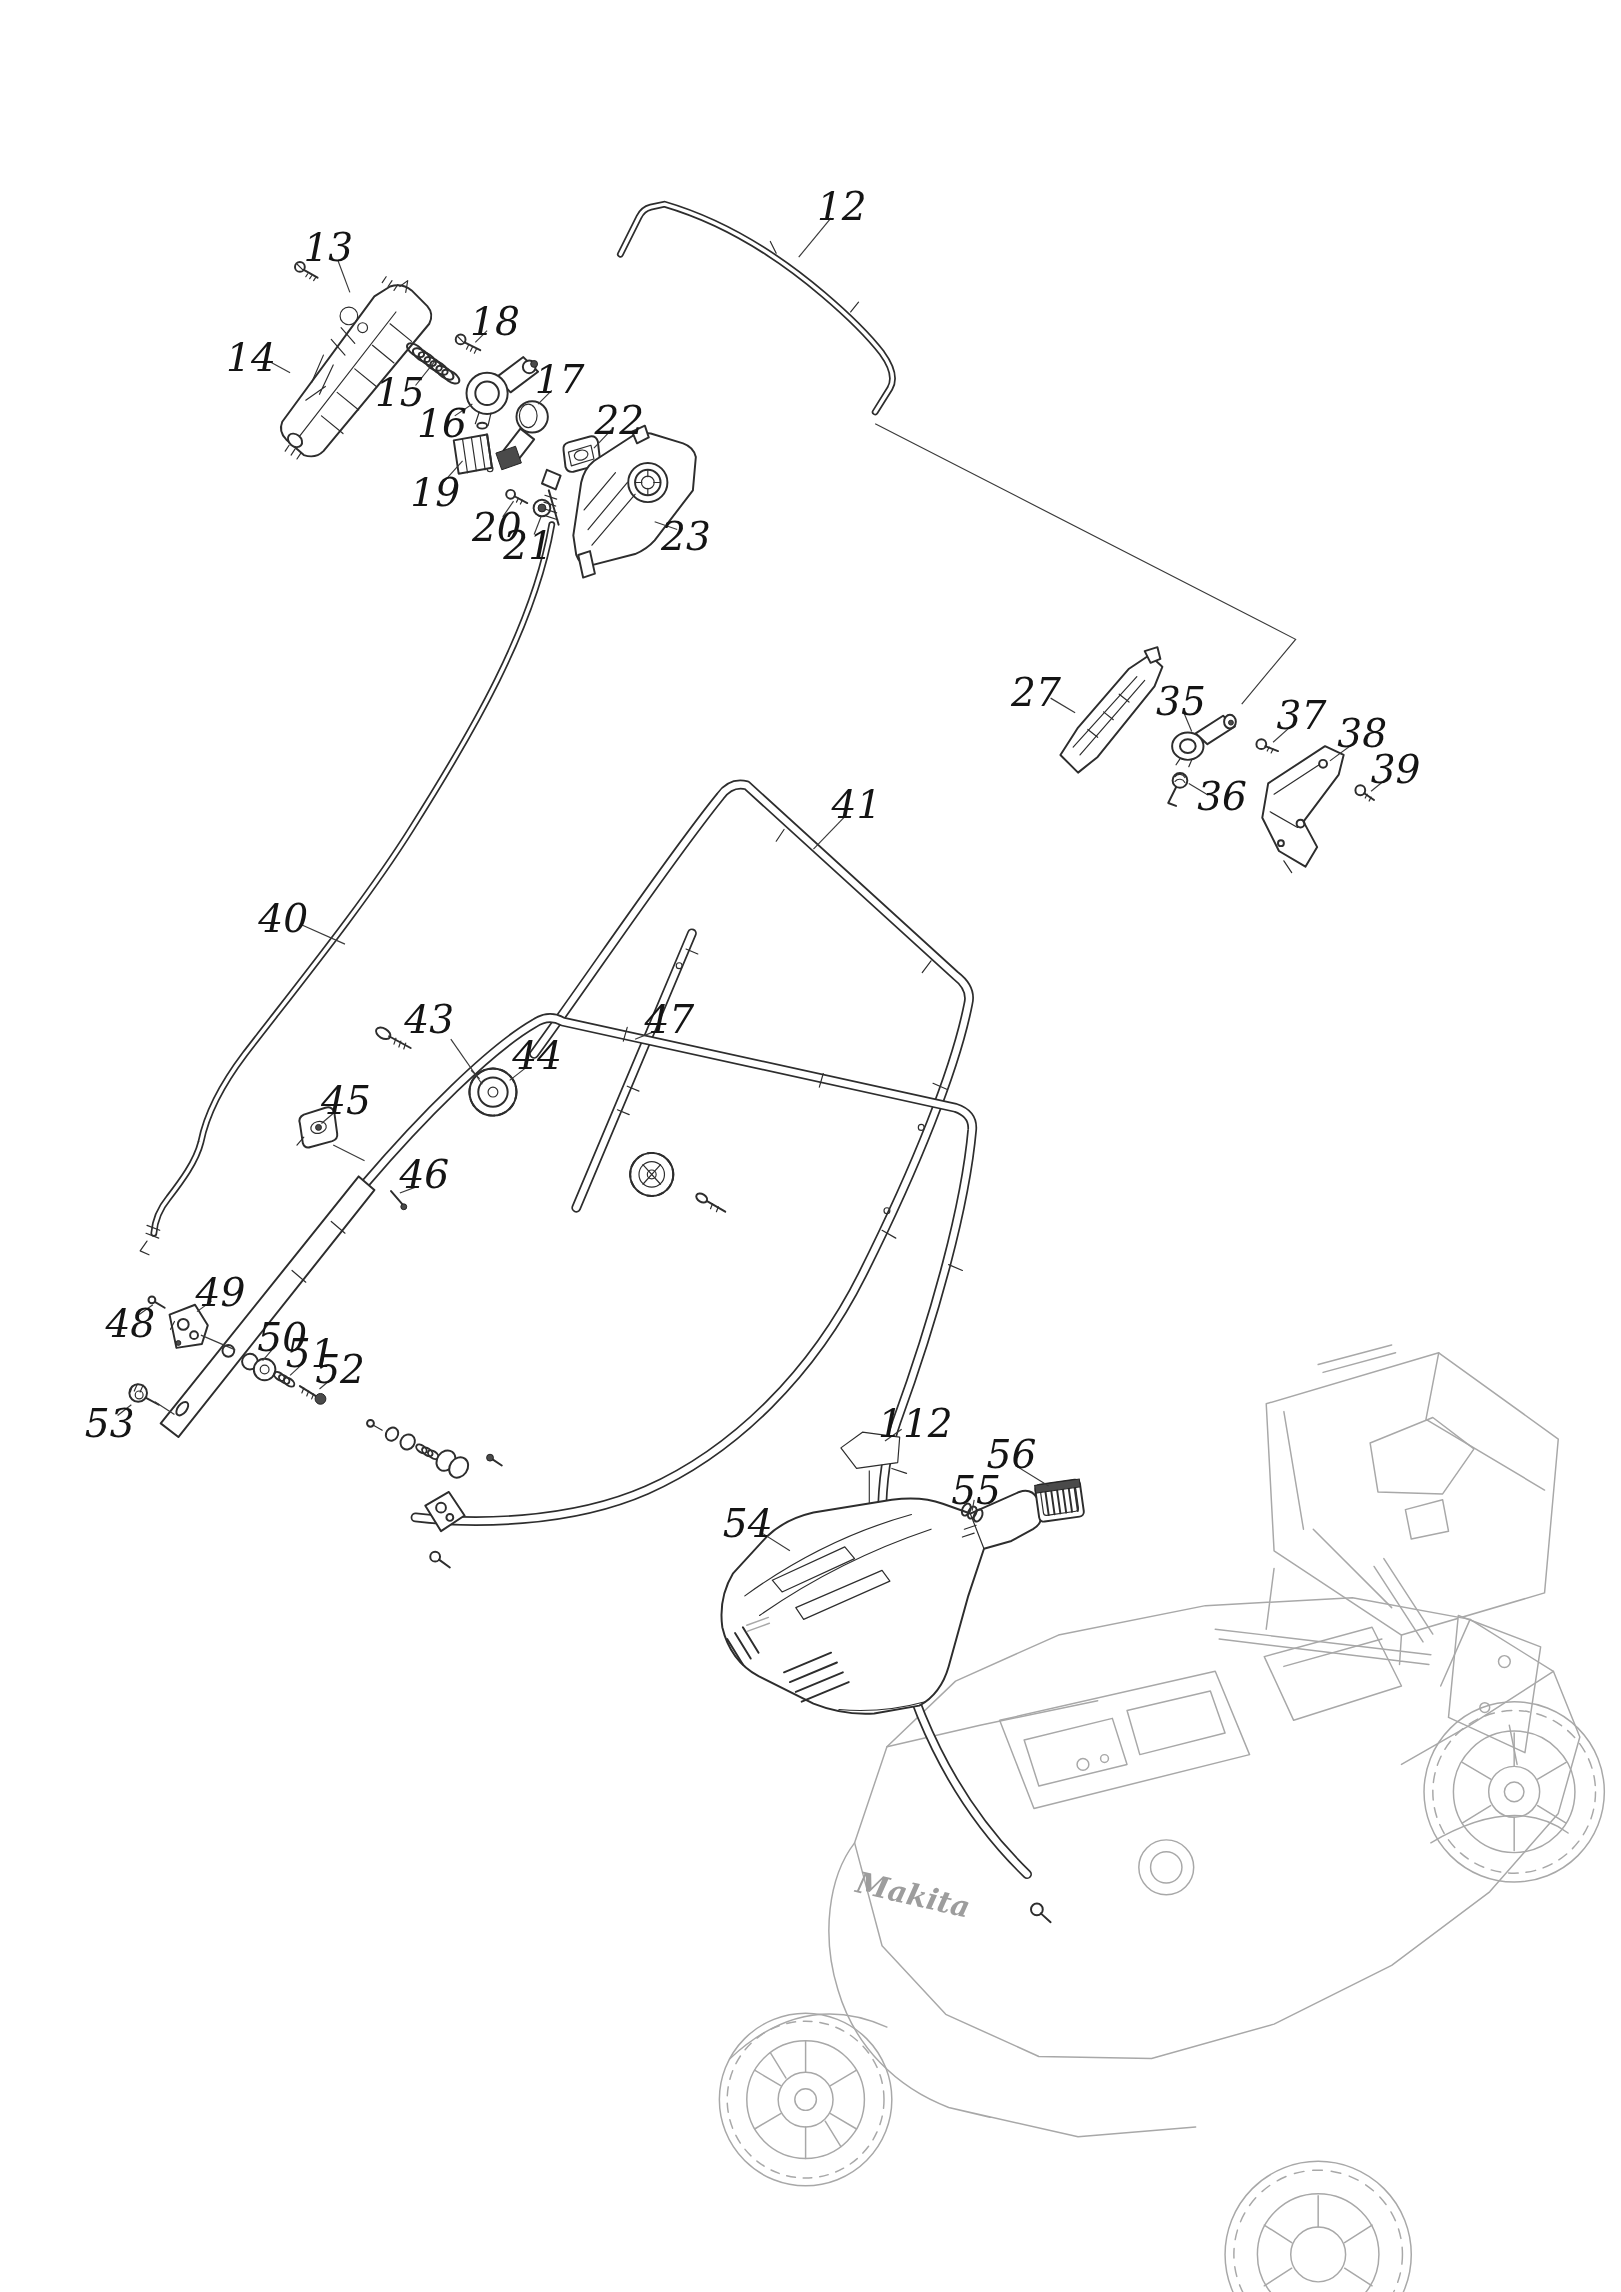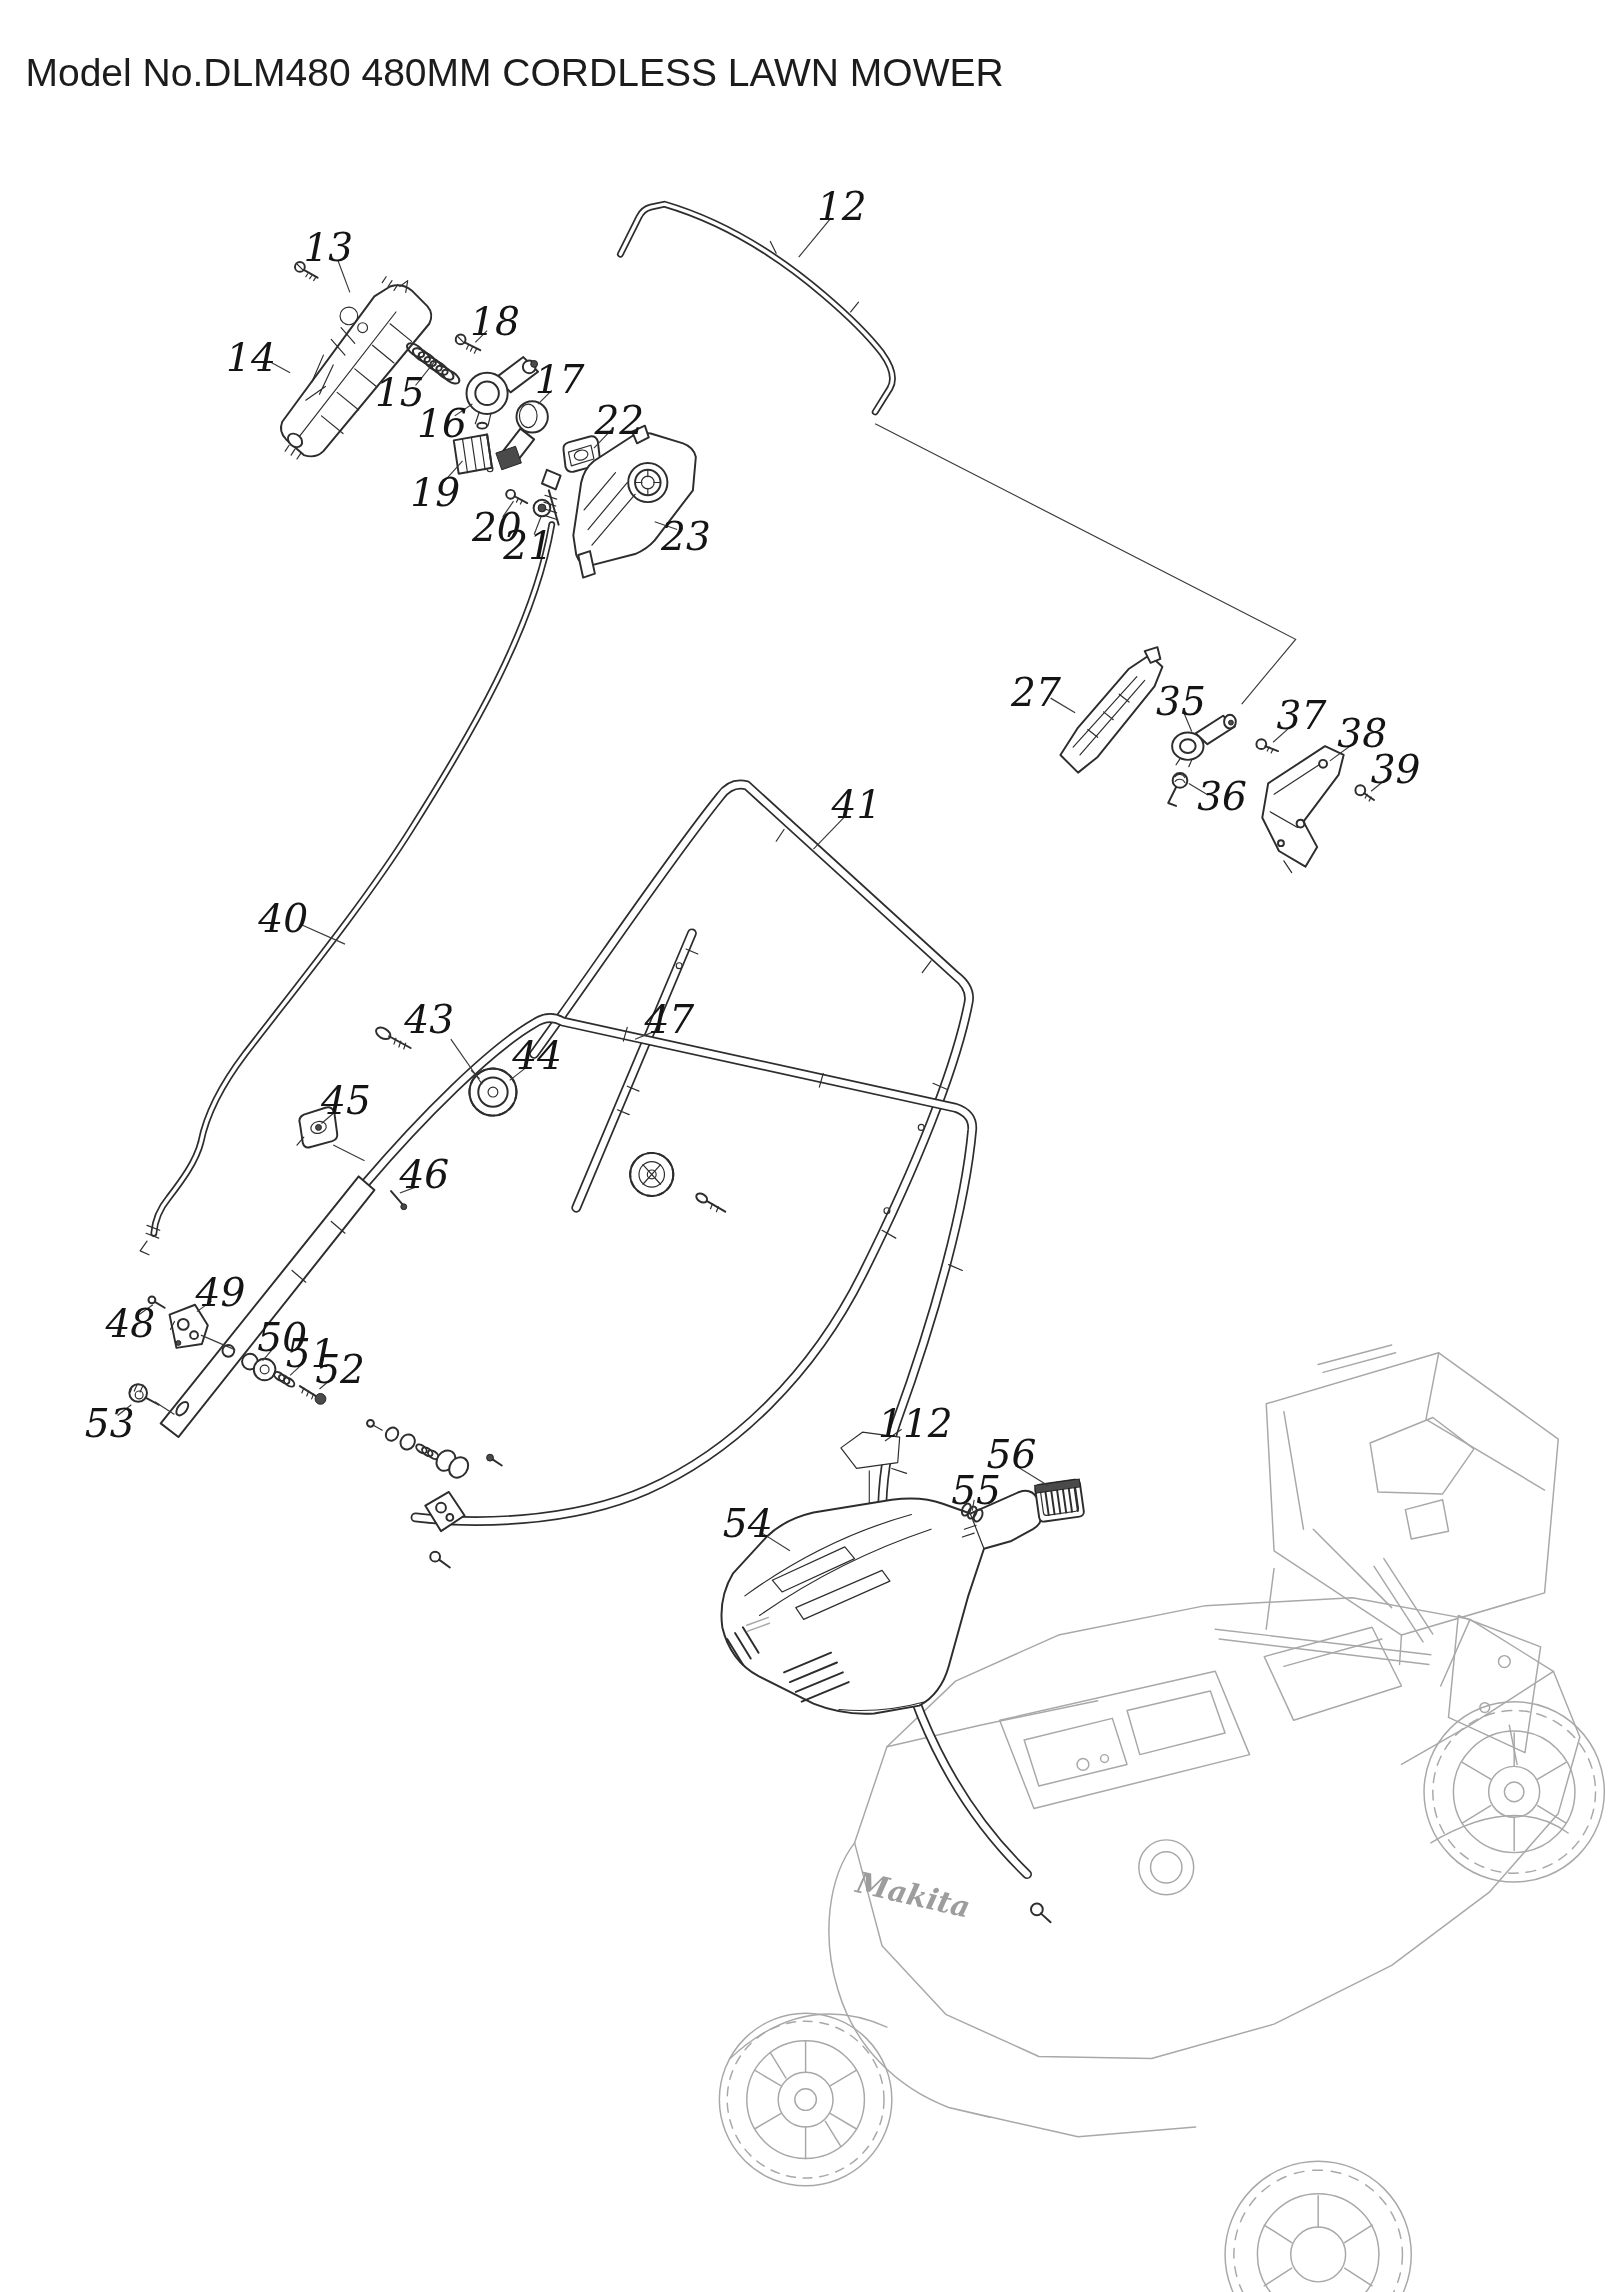--- a/index.html
+++ b/index.html
@@ -22,21 +22,20 @@
   
   .g  {fill:none;stroke:#a8a8a8;stroke-width:1.5;stroke-linejoin:round;stroke-linecap:round;}
   .gf {fill:#ffffff;stroke:#a8a8a8;stroke-width:1.5;stroke-linejoin:round;}
   .glogo{font:italic bold 30px "DejaVu Serif", serif;fill:#9d9d9d;}
 </style>
 </head>
 <body>
 
 <div class="page">
 
-  <div class="title">Model No.DLM480 480MM CORDLESS LAWN MOWER</div>
 
   <svg width="1621" height="2293" viewBox="0 0 1654 2339">
 
     <g>
 
       <path class="g" d="M1292,1432 L1468,1380 L1590,1468 L1576,1625 L1430,1668 L1300,1582 Z"></path>
       <path class="g" d="M1398,1472 L1462,1446 L1504,1478 L1472,1524 L1406,1522 Z"></path>
       <path class="g" d="M1434,1540 L1472,1530 L1478,1562 L1440,1570 Z"></path>
       <path class="g" d="M1310,1440 L1330,1560 M1468,1380 L1455,1448 M1455,1448 L1576,1520"></path>
       <path class="g" d="M1345,1392 L1420,1372 M1350,1400 L1424,1380"></path>

